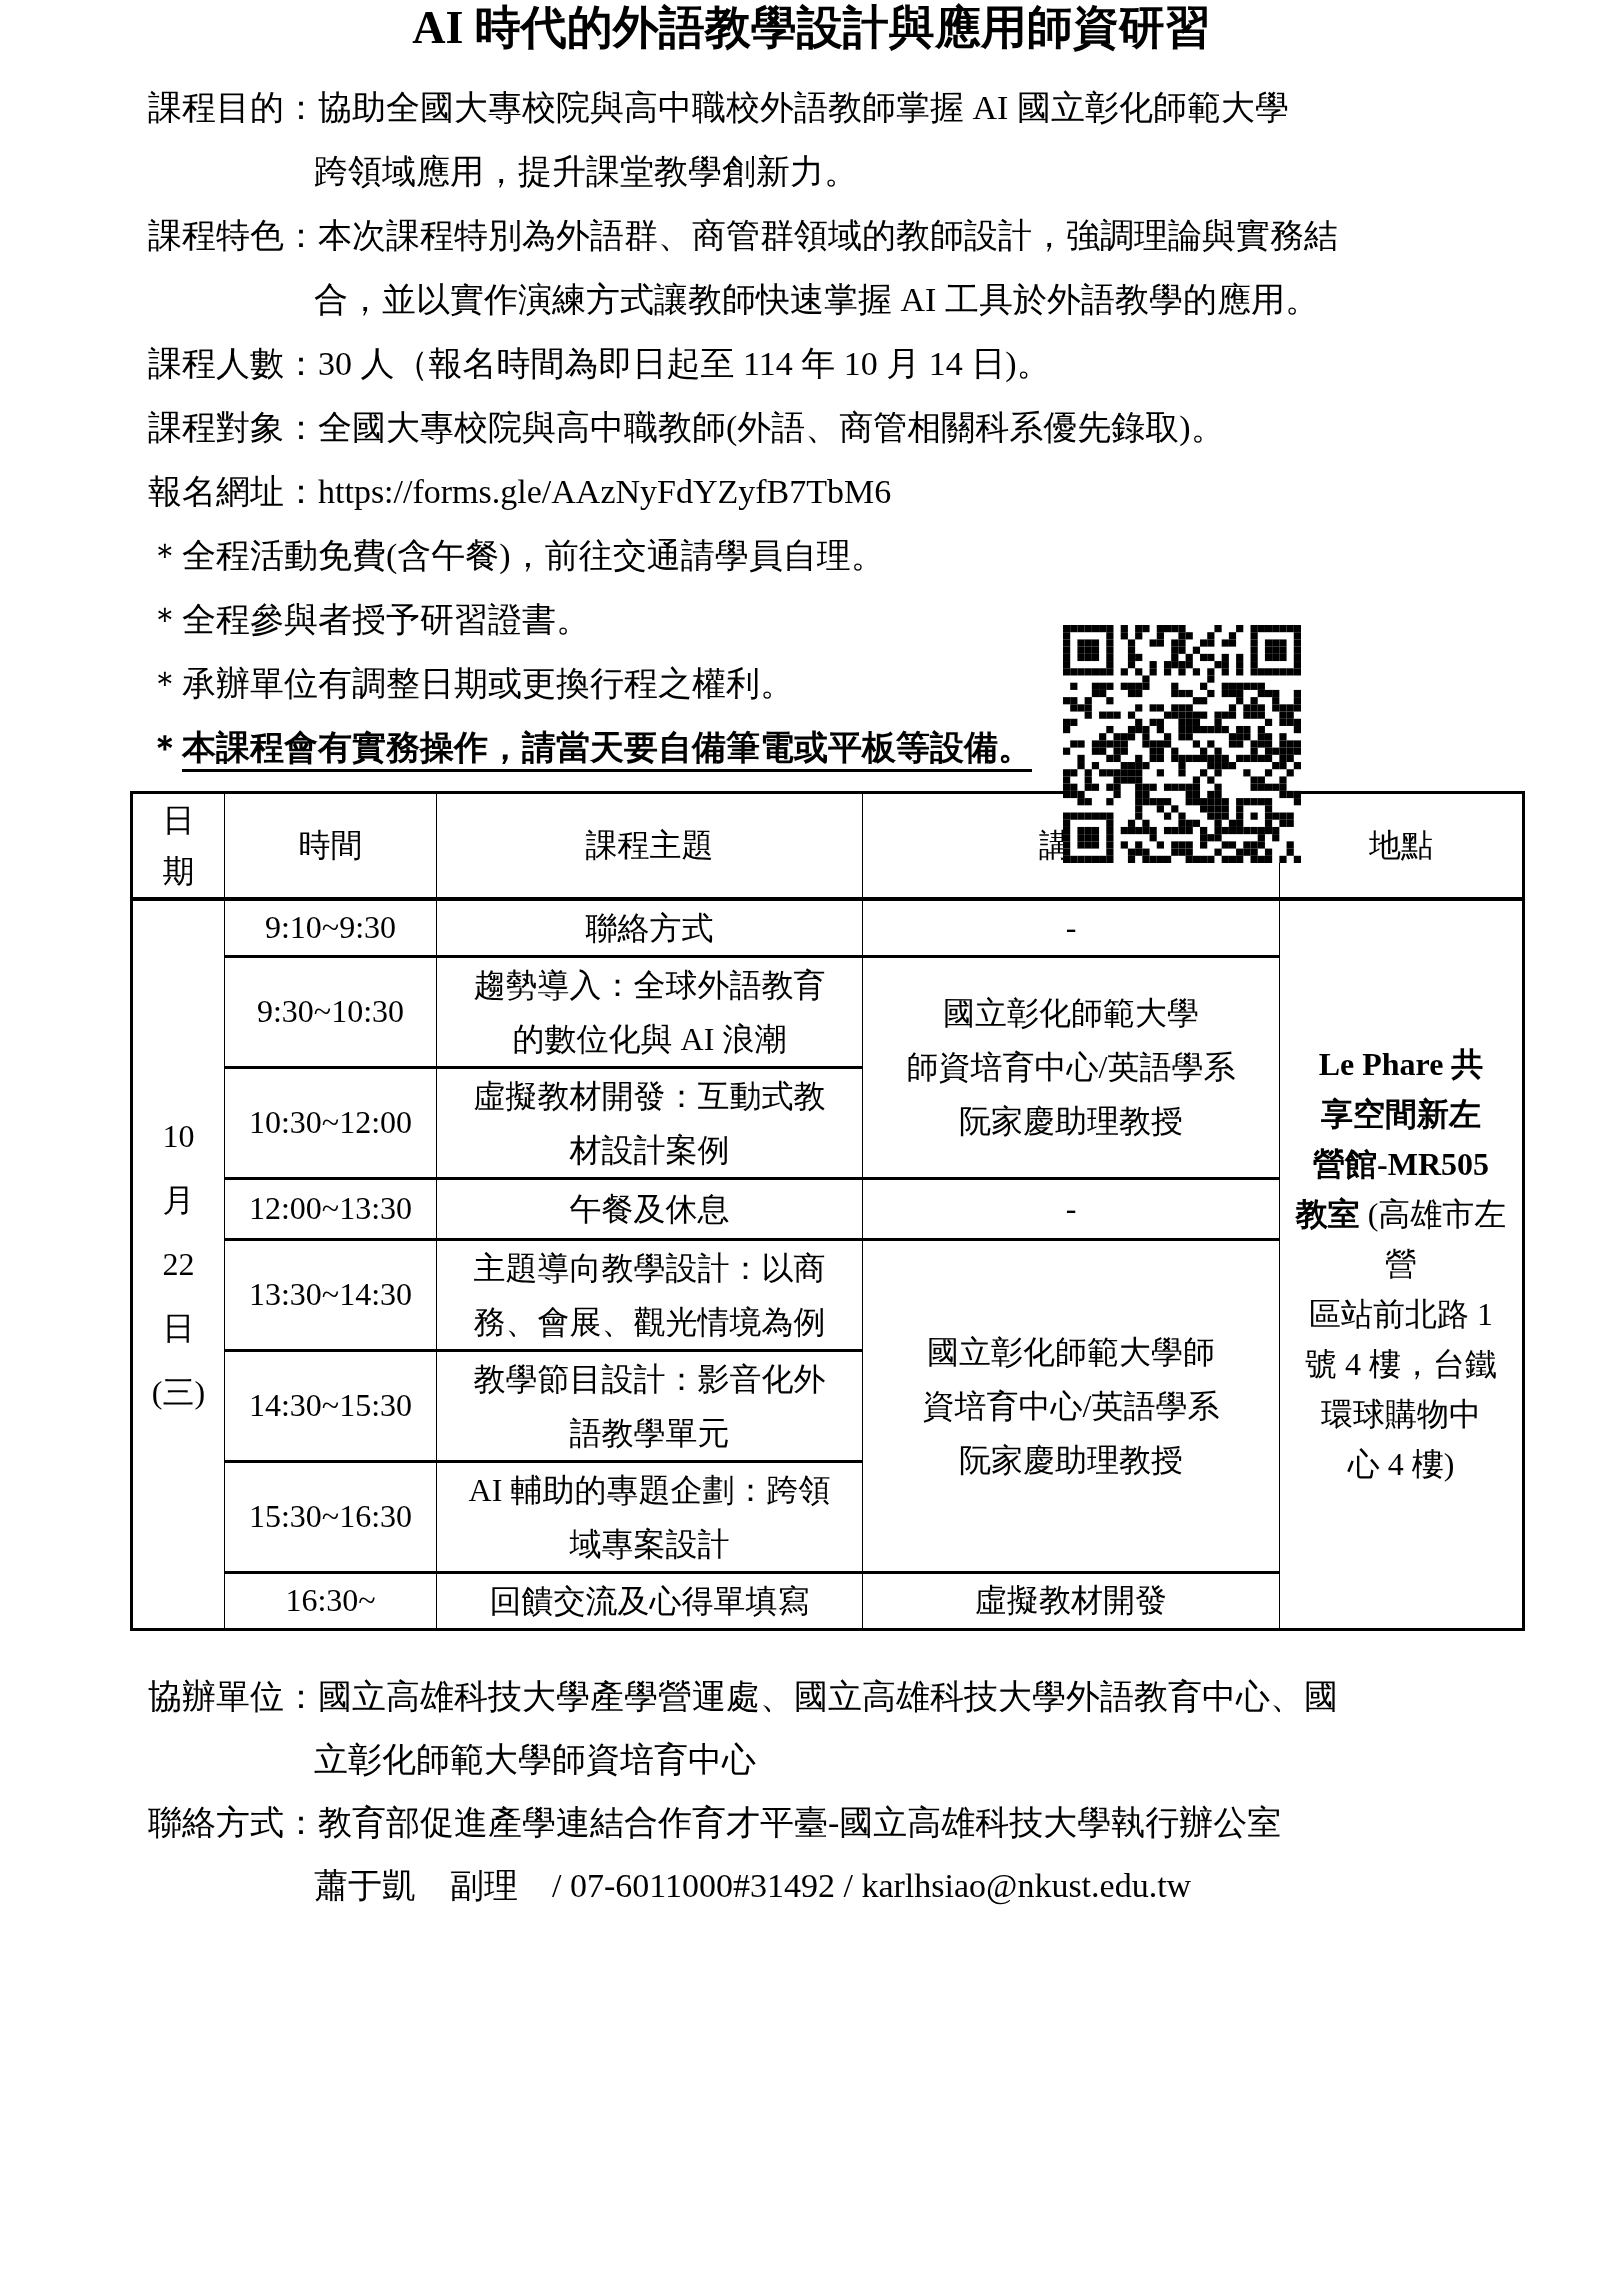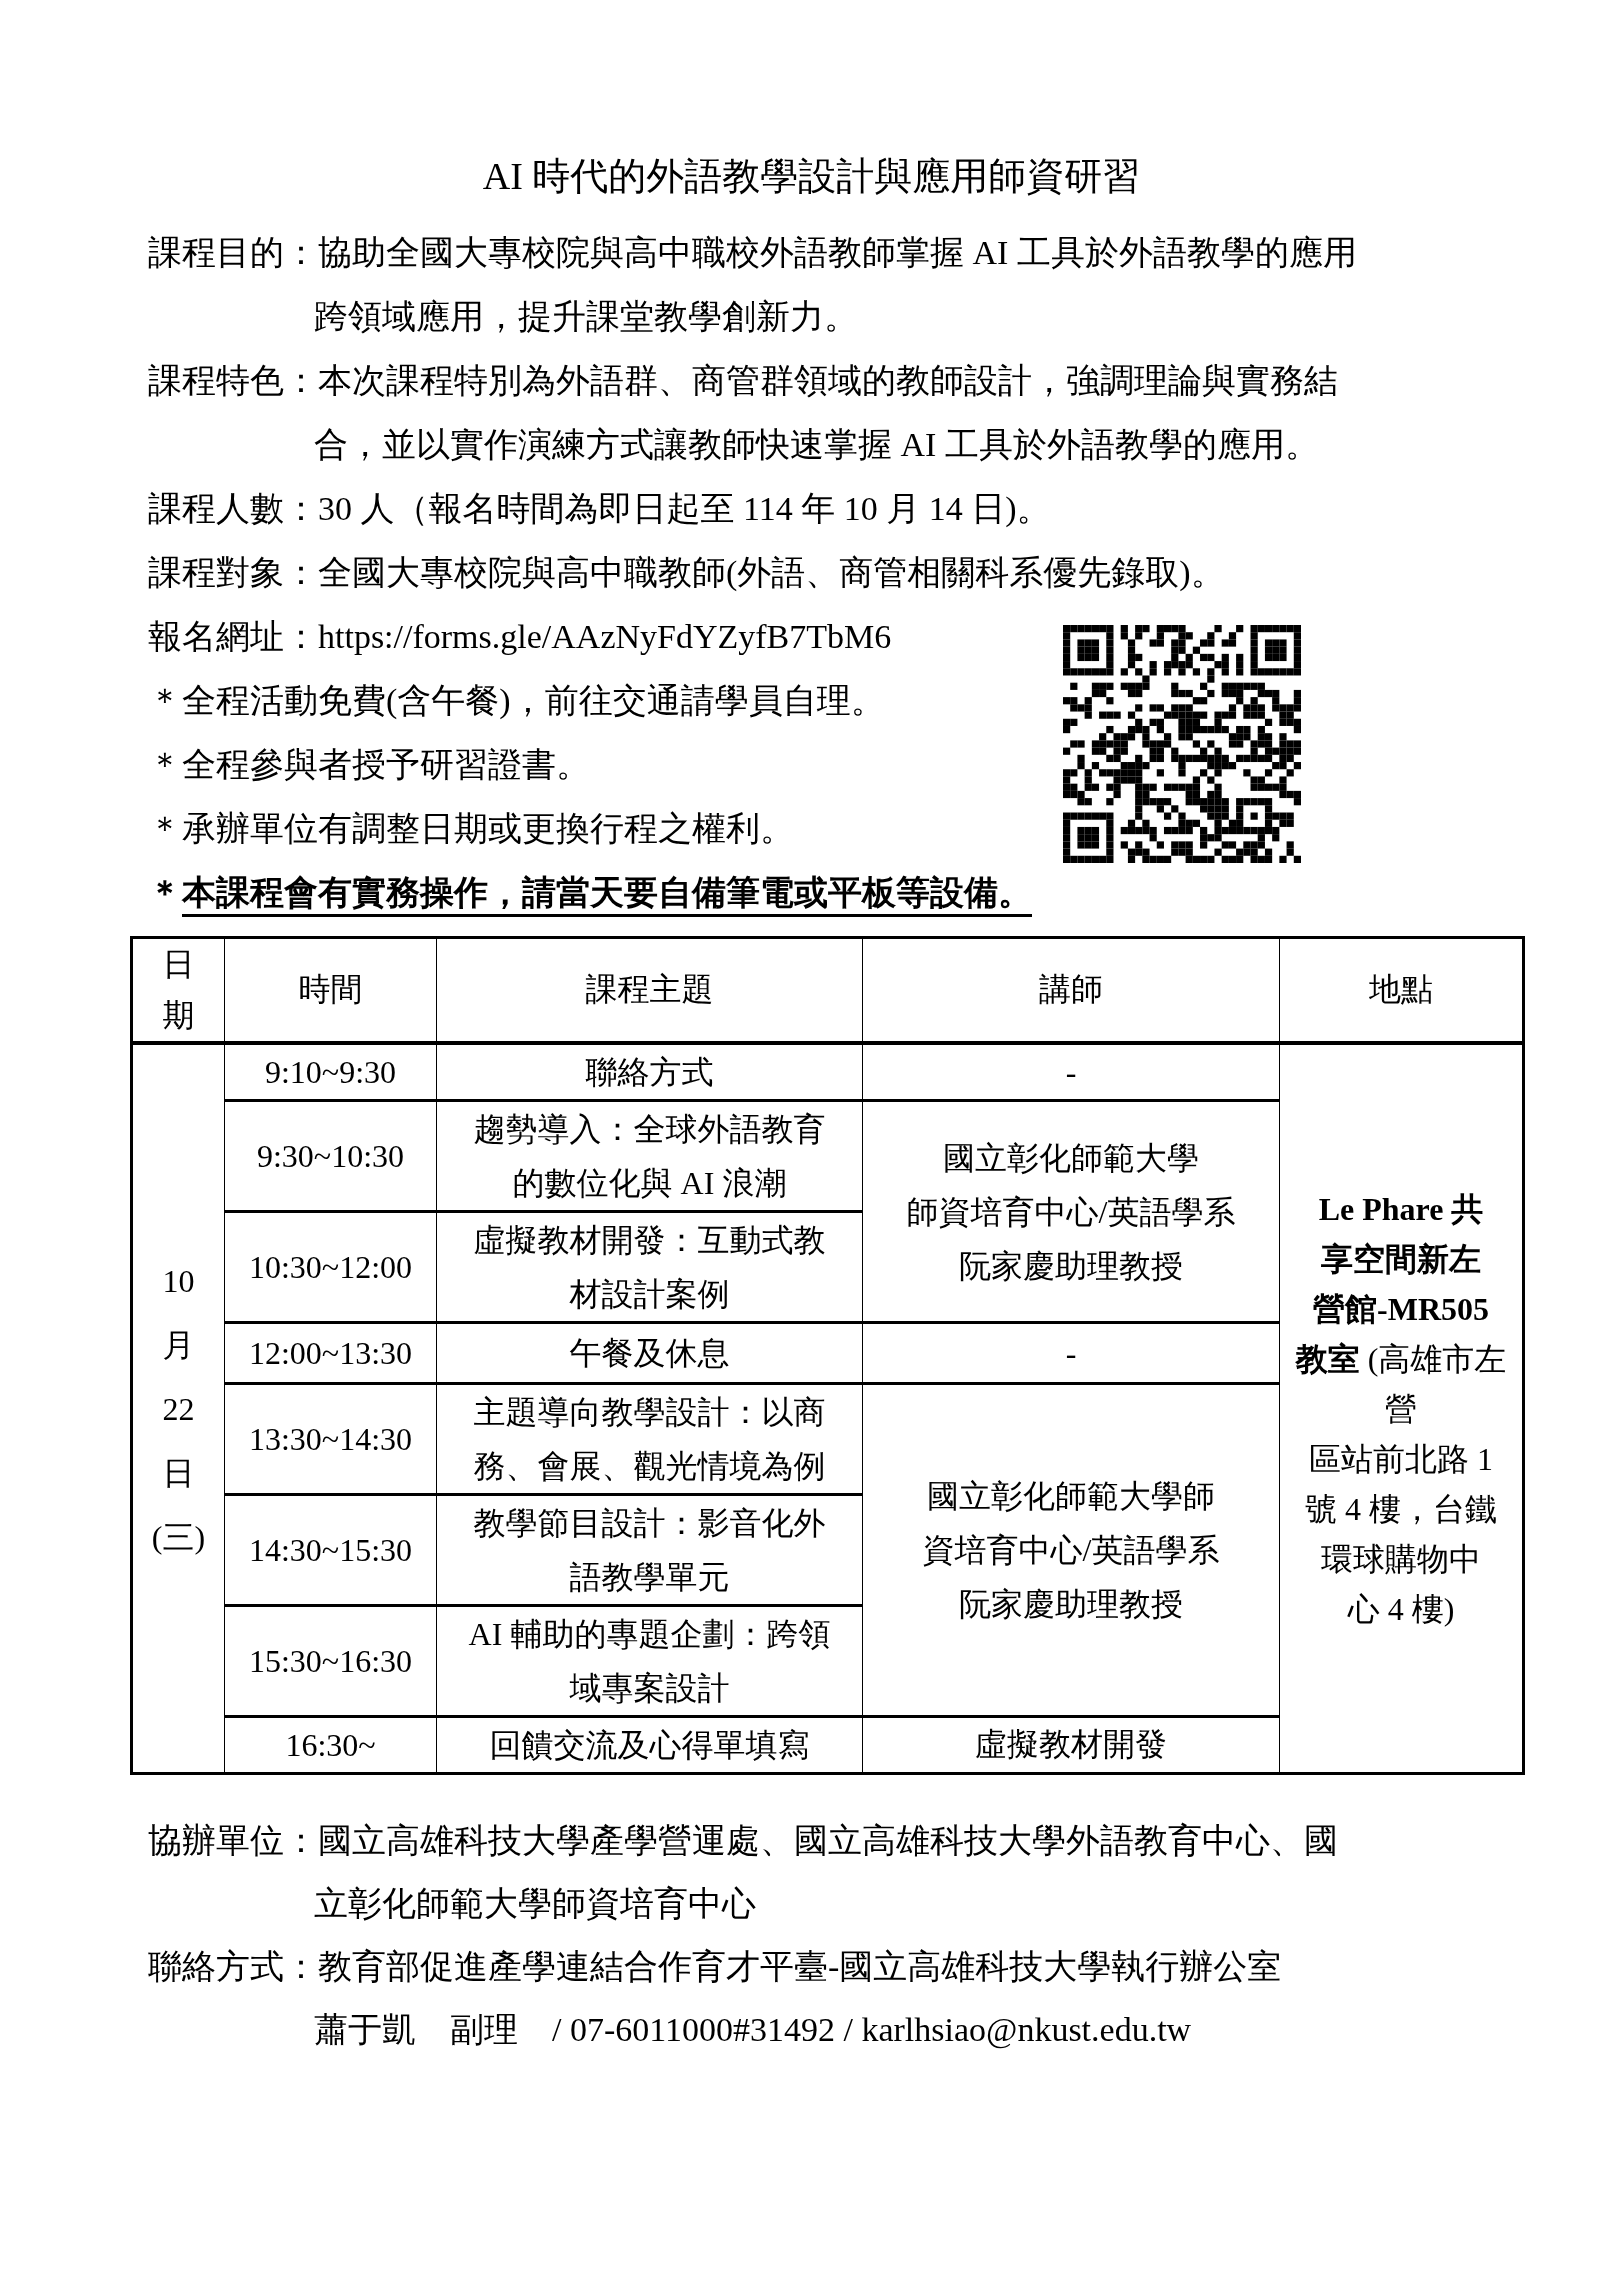--- a/index.html
+++ b/index.html
@@ -5,24 +5,23 @@
   html,body { margin:0; padding:0; background:#888; }
   .page {
     position:relative;
     width:1623px; height:2295px;
     background:#ffffff;
     color:#000;
     font-family:"Liberation Serif","DejaVu Serif",serif;
     overflow:hidden;
   }
   .title {
-    padding-top:154px;
     text-align:center;
-    font-size:38px;
-    font-weight:400;
+    font-size:46px;
+    font-weight:700;
     line-height:1.2;
   }
   .content { margin:21px 120px 0 148px; }
   .t-line { font-size:34px; line-height:64px; white-space:nowrap; }
   .t-line.indent { padding-left:166px; }
   .t-line.boldline { font-weight:700; }
   .u-span {
     text-decoration:underline;
     text-decoration-thickness:3.2px;
     text-underline-offset:10.4px;
@@ -72,21 +71,21 @@
   .f-line.indent { padding-left:166px; }
 </style>
 </head>
 <body>
 
 <div class="page">
 
   <div class="title">AI 時代的外語教學設計與應用師資研習</div>
 
   <div class="content">
-    <div class="t-line">課程目的：協助全國大專校院與高中職校外語教師掌握 AI 工具於外語教學的應用</div>
+    <div class="t-line">課程目的：協助全國大專校院與高中職校外語教師掌握 AI 國立彰化師範大學</div>
     <div class="t-line indent">跨領域應用，提升課堂教學創新力。</div>
     <div class="t-line">課程特色：本次課程特別為外語群、商管群領域的教師設計，強調理論與實務結</div>
     <div class="t-line indent">合，並以實作演練方式讓教師快速掌握 AI 工具於外語教學的應用。</div>
     <div class="t-line">課程人數：30 人（報名時間為即日起至 114 年 10 月 14 日)。</div>
     <div class="t-line">課程對象：全國大專校院與高中職教師(外語、商管相關科系優先錄取)。</div>
     <div class="t-line">
       <span>報名網址：</span><span class="url">https://forms.gle/AAzNyFdYZyfB7TbM6</span>
     </div>
     <div class="t-line">＊全程活動免費(含午餐)，前往交通請學員自理。</div>
     <div class="t-line">＊全程參與者授予研習證書。</div>

